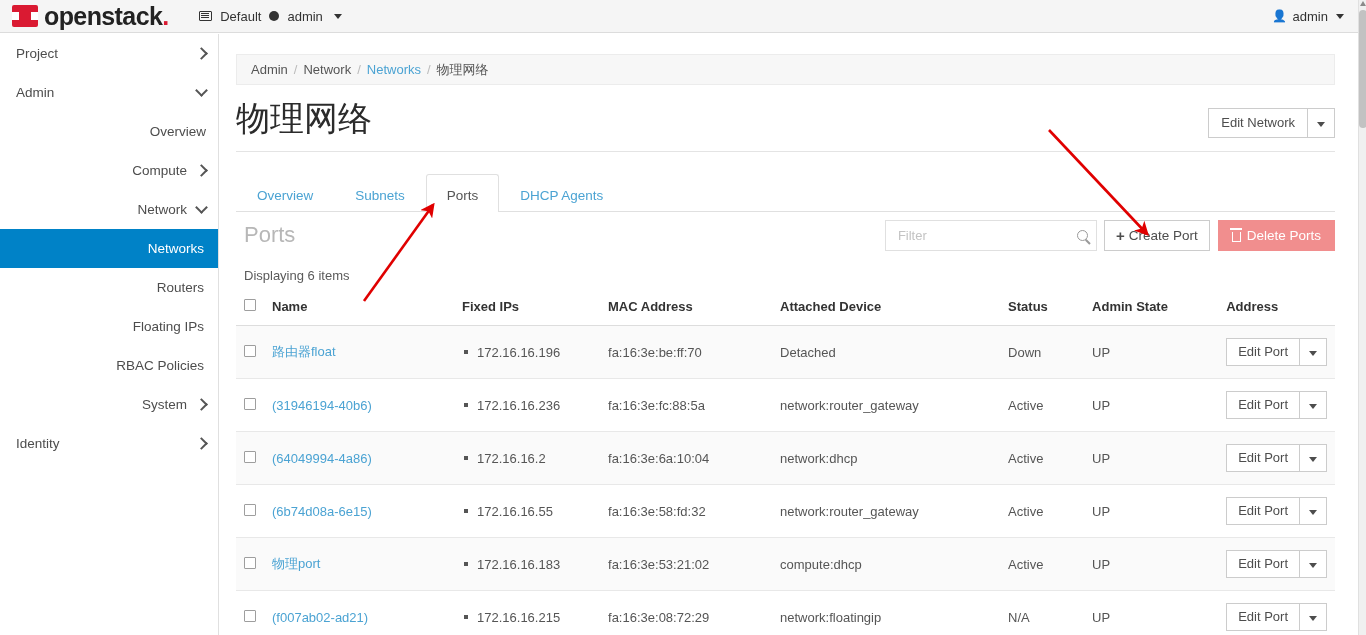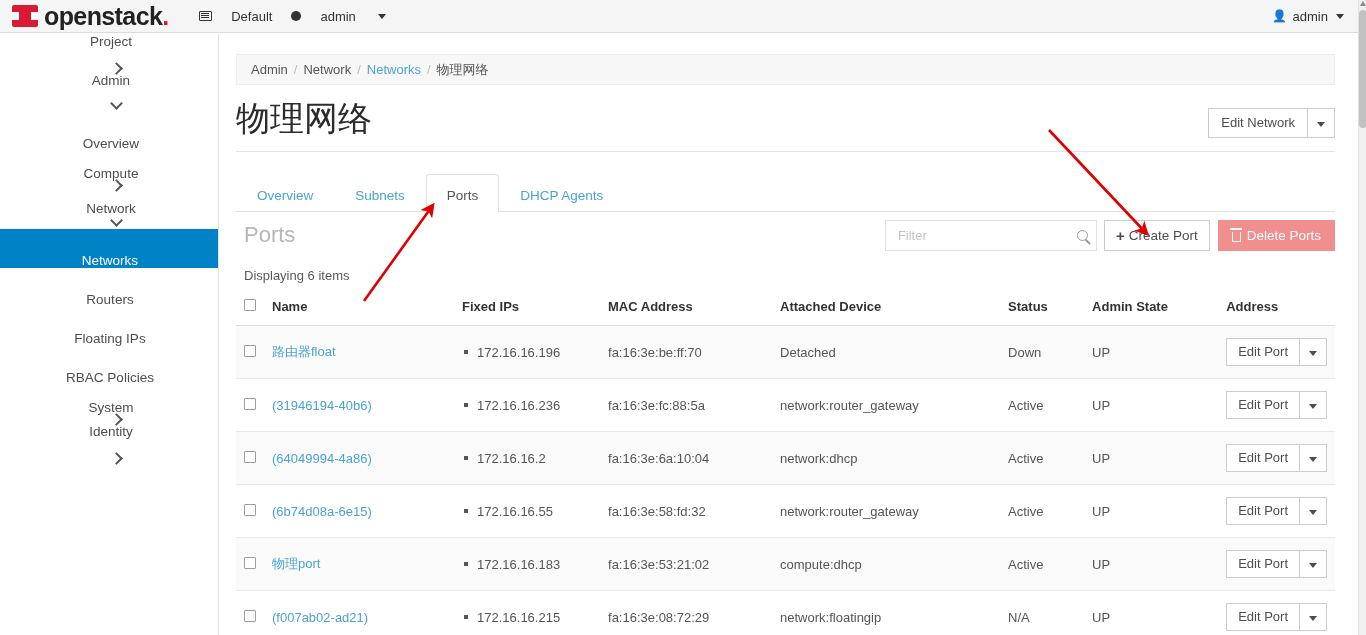--- a/index.html
+++ b/index.html
@@ -33,21 +33,21 @@
   .os-mark::after {
     content: ""; position: absolute; left: 7px; top: 5px;
     width: 12px; height: 12px; background: #da1a32; border-radius: 1px;
   }
   #logo-text {
     font-size: 25px; font-weight: bold; color: #222; letter-spacing: -0.6px;
   }
   #logo-dot { font-size: 25px; color: #da1a32; font-weight: bold; }
 
   #ctx-switcher {
-    display: flex; align-items: center; gap: 19px;
+    display: flex; align-items: center; gap: 8px;
     margin-left: 30px; font-size: 13px; color: #333;
   }
   .ctx-icon-domain {
     width: 13px; height: 10px; border: 1.5px solid #333;
     display: inline-block; position: relative; border-radius: 1px;
   }
   .ctx-icon-domain::before {
     content: ""; position: absolute; left: 1px; top: 1px;
     width: 8px; height: 1px; background: #333;
     box-shadow: 0 2px 0 #333, 0 4px 0 #333;
@@ -72,21 +72,21 @@
   #sidebar {
     position: absolute; top: 34px; left: 0;
     width: 219px; height: 601px;
     background: #ffffff;
     border-right: 1px solid #e0e0e0;
   }
   .nav-row {
     position: relative; height: 39px;
     display: flex; align-items: center;
     padding: 0 12px 0 16px;
-    font-size: 13.5px; color: #4d4d4d; flex-direction: column;
+    font-size: 13.5px; color: #4d4d4d;
   }
   .nav-row.lvl1 { justify-content: space-between; }
   .nav-row.lvl2 { justify-content: flex-end; padding-right: 12px; }
   .nav-row.lvl2 .nav-label { text-align: right; }
   .nav-row.lvl3 { justify-content: flex-end; padding-right: 14px; }
   .nav-row.active {
     background: #0082c7; color: #ffffff; font-weight: normal;
   }
   .chev {
     display: inline-block; width: 9px; height: 9px;

